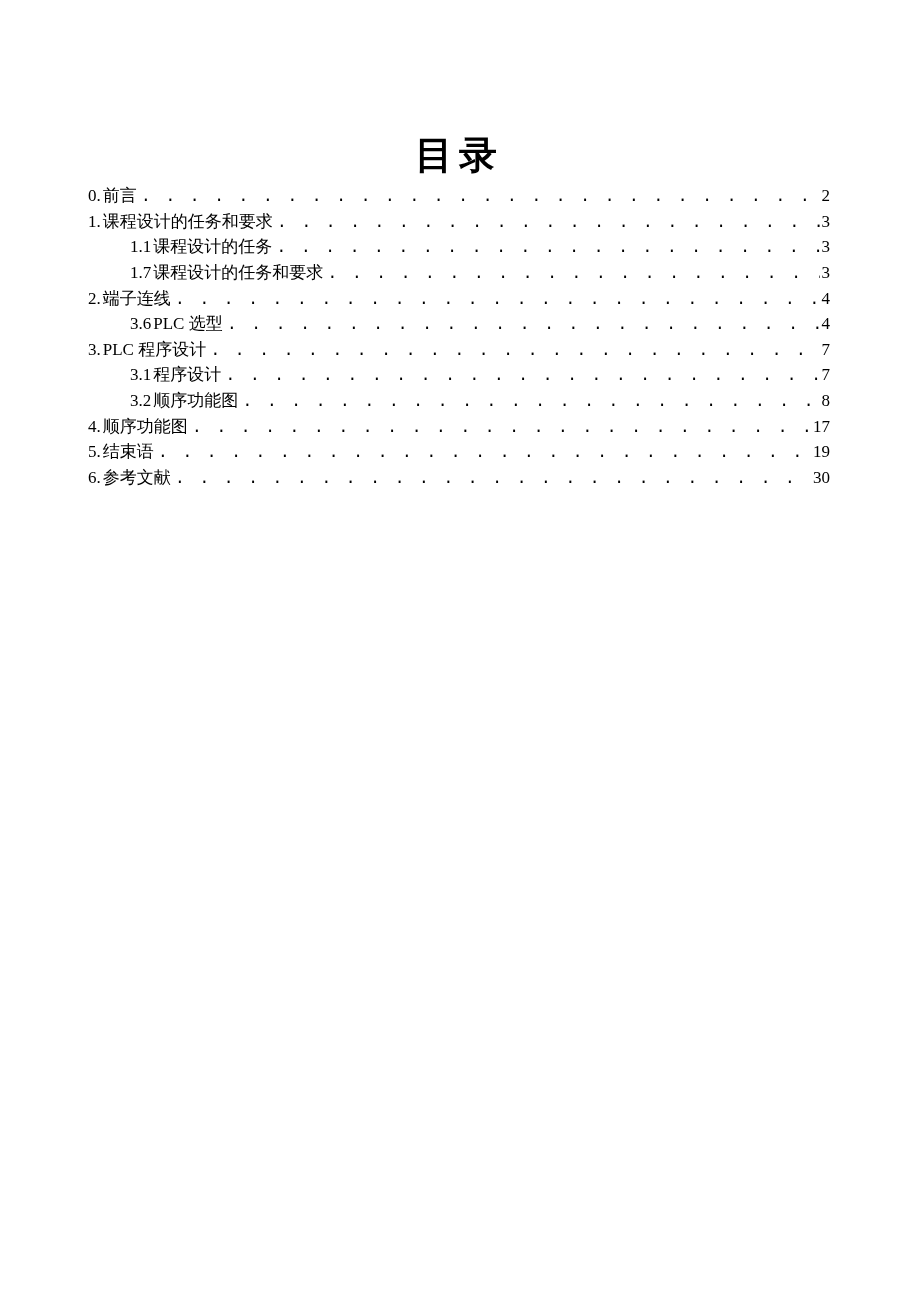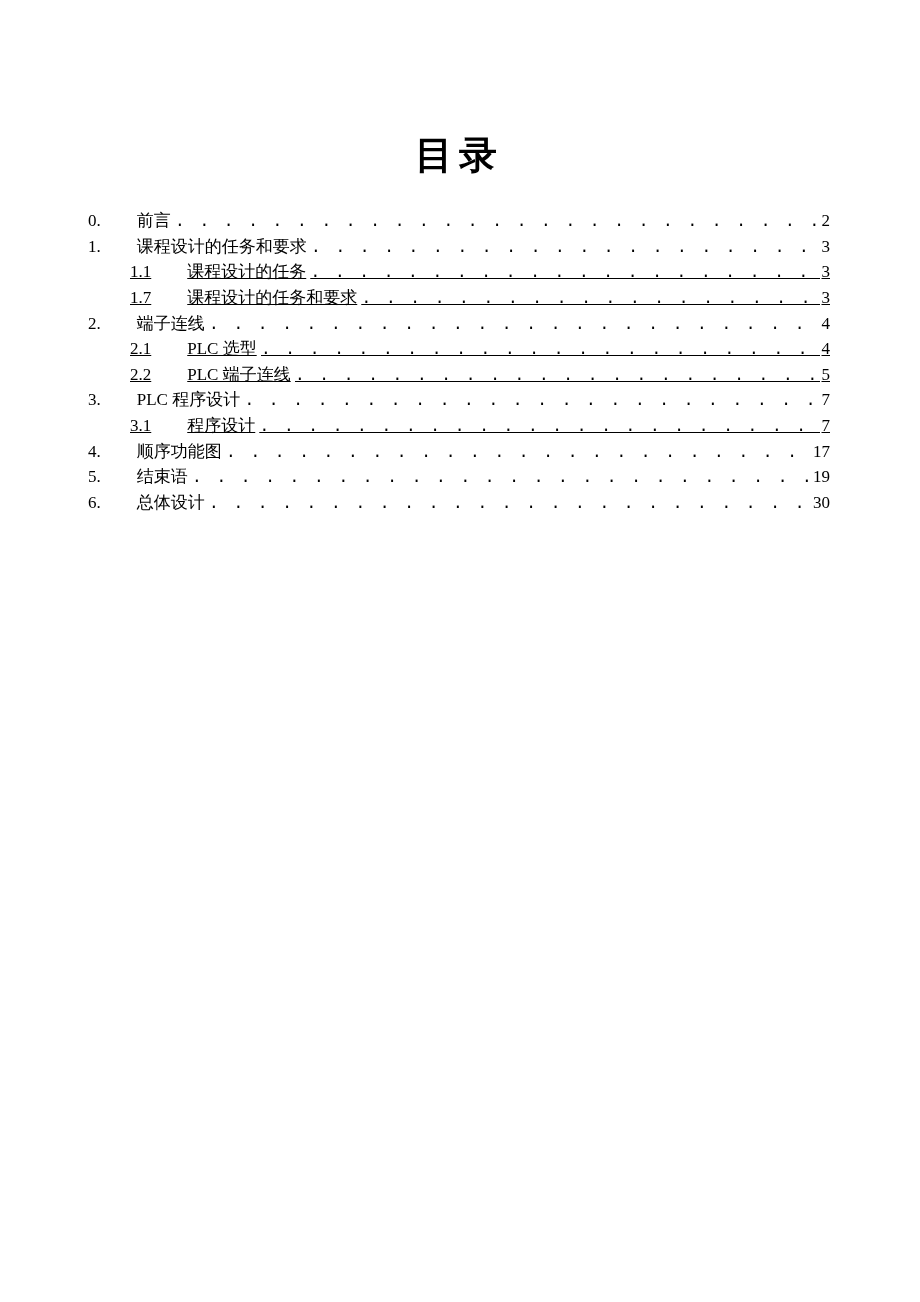--- a/index.html
+++ b/index.html
@@ -14,48 +14,46 @@
       box-sizing: border-box;
     }
     .page {
       padding: 130px 90px 0 88px;
     }
     .title {
       text-align: center;
       font-size: 38px;
       font-weight: bold;
       letter-spacing: 6px;
-      margin-bottom: 28px;
+      margin-bottom: 3px;
       font-family: Liberation Sans, sans-serif;
     }
     .toc {
       font-size: 17px;
       line-height: 1.45;
     }
     .toc-row {
       display: flex;
       align-items: baseline;
       white-space: nowrap;
       overflow: hidden;
     }
     .toc-row.level-0 {
       padding-left: 0;
     }
     .toc-row.level-1 {
       padding-left: 42px;
-      text-decoration: underline;
     }
     .marker {
       flex: 0 0 auto;
       padding-right: 2px;
     }
     .label {
       flex: 0 0 auto;
       padding-right: 4px;
-      margin-left: 34px;
     }
     .dots {
       flex: 1 1 auto;
       overflow: hidden;
       font-family: "Courier New", monospace;
       letter-spacing: 2px;
       color: #000;
     }
     .dots::after {
       content: ". . . . . . . . . . . . . . . . . . . . . . . . . . . . . . . . . . . . . . . . . . . . . . . . . . . . . . . . . . . . . . . . . . . . . . . . . . . . . . . . . . . . . . . . . . . . . . . . . . . . . . . . . . . . . . . . . . . . . . . . . . . . . . . . . . . . . . . . . . . . ";
@@ -96,55 +94,55 @@
         <span class="dots"></span>
         <span class="page-num">3</span>
       </div>
       <div class="toc-row level-0">
         <span class="marker">2.</span>
         <span class="label">端子连线</span>
         <span class="dots"></span>
         <span class="page-num">4</span>
       </div>
       <div class="toc-row level-1">
-        <span class="marker">2.1</span>
+        <span class="marker">3.6</span>
         <span class="label">PLC 选型</span>
         <span class="dots"></span>
         <span class="page-num">4</span>
-      </div>
-      <div class="toc-row level-1">
-        <span class="marker">2.2</span>
-        <span class="label">PLC 端子连线</span>
-        <span class="dots"></span>
-        <span class="page-num">5</span>
       </div>
       <div class="toc-row level-0">
         <span class="marker">3.</span>
         <span class="label">PLC 程序设计</span>
         <span class="dots"></span>
         <span class="page-num">7</span>
       </div>
       <div class="toc-row level-1">
         <span class="marker">3.1</span>
         <span class="label">程序设计</span>
         <span class="dots"></span>
         <span class="page-num">7</span>
+      </div>
+      <div class="toc-row level-1">
+        <span class="marker">3.2</span>
+        <span class="label">顺序功能图</span>
+        <span class="dots"></span>
+        <span class="page-num">8</span>
       </div>
       <div class="toc-row level-0">
         <span class="marker">4.</span>
         <span class="label">顺序功能图</span>
         <span class="dots"></span>
         <span class="page-num">17</span>
       </div>
       <div class="toc-row level-0">
         <span class="marker">5.</span>
         <span class="label">结束语</span>
         <span class="dots"></span>
         <span class="page-num">19</span>
       </div>
       <div class="toc-row level-0">
         <span class="marker">6.</span>
-        <span class="label">总体设计</span>
+        <span class="label">参考文献</span>
         <span class="dots"></span>
         <span class="page-num">30</span>
       </div>
     </div>
 </div>
 
 </body></html>

